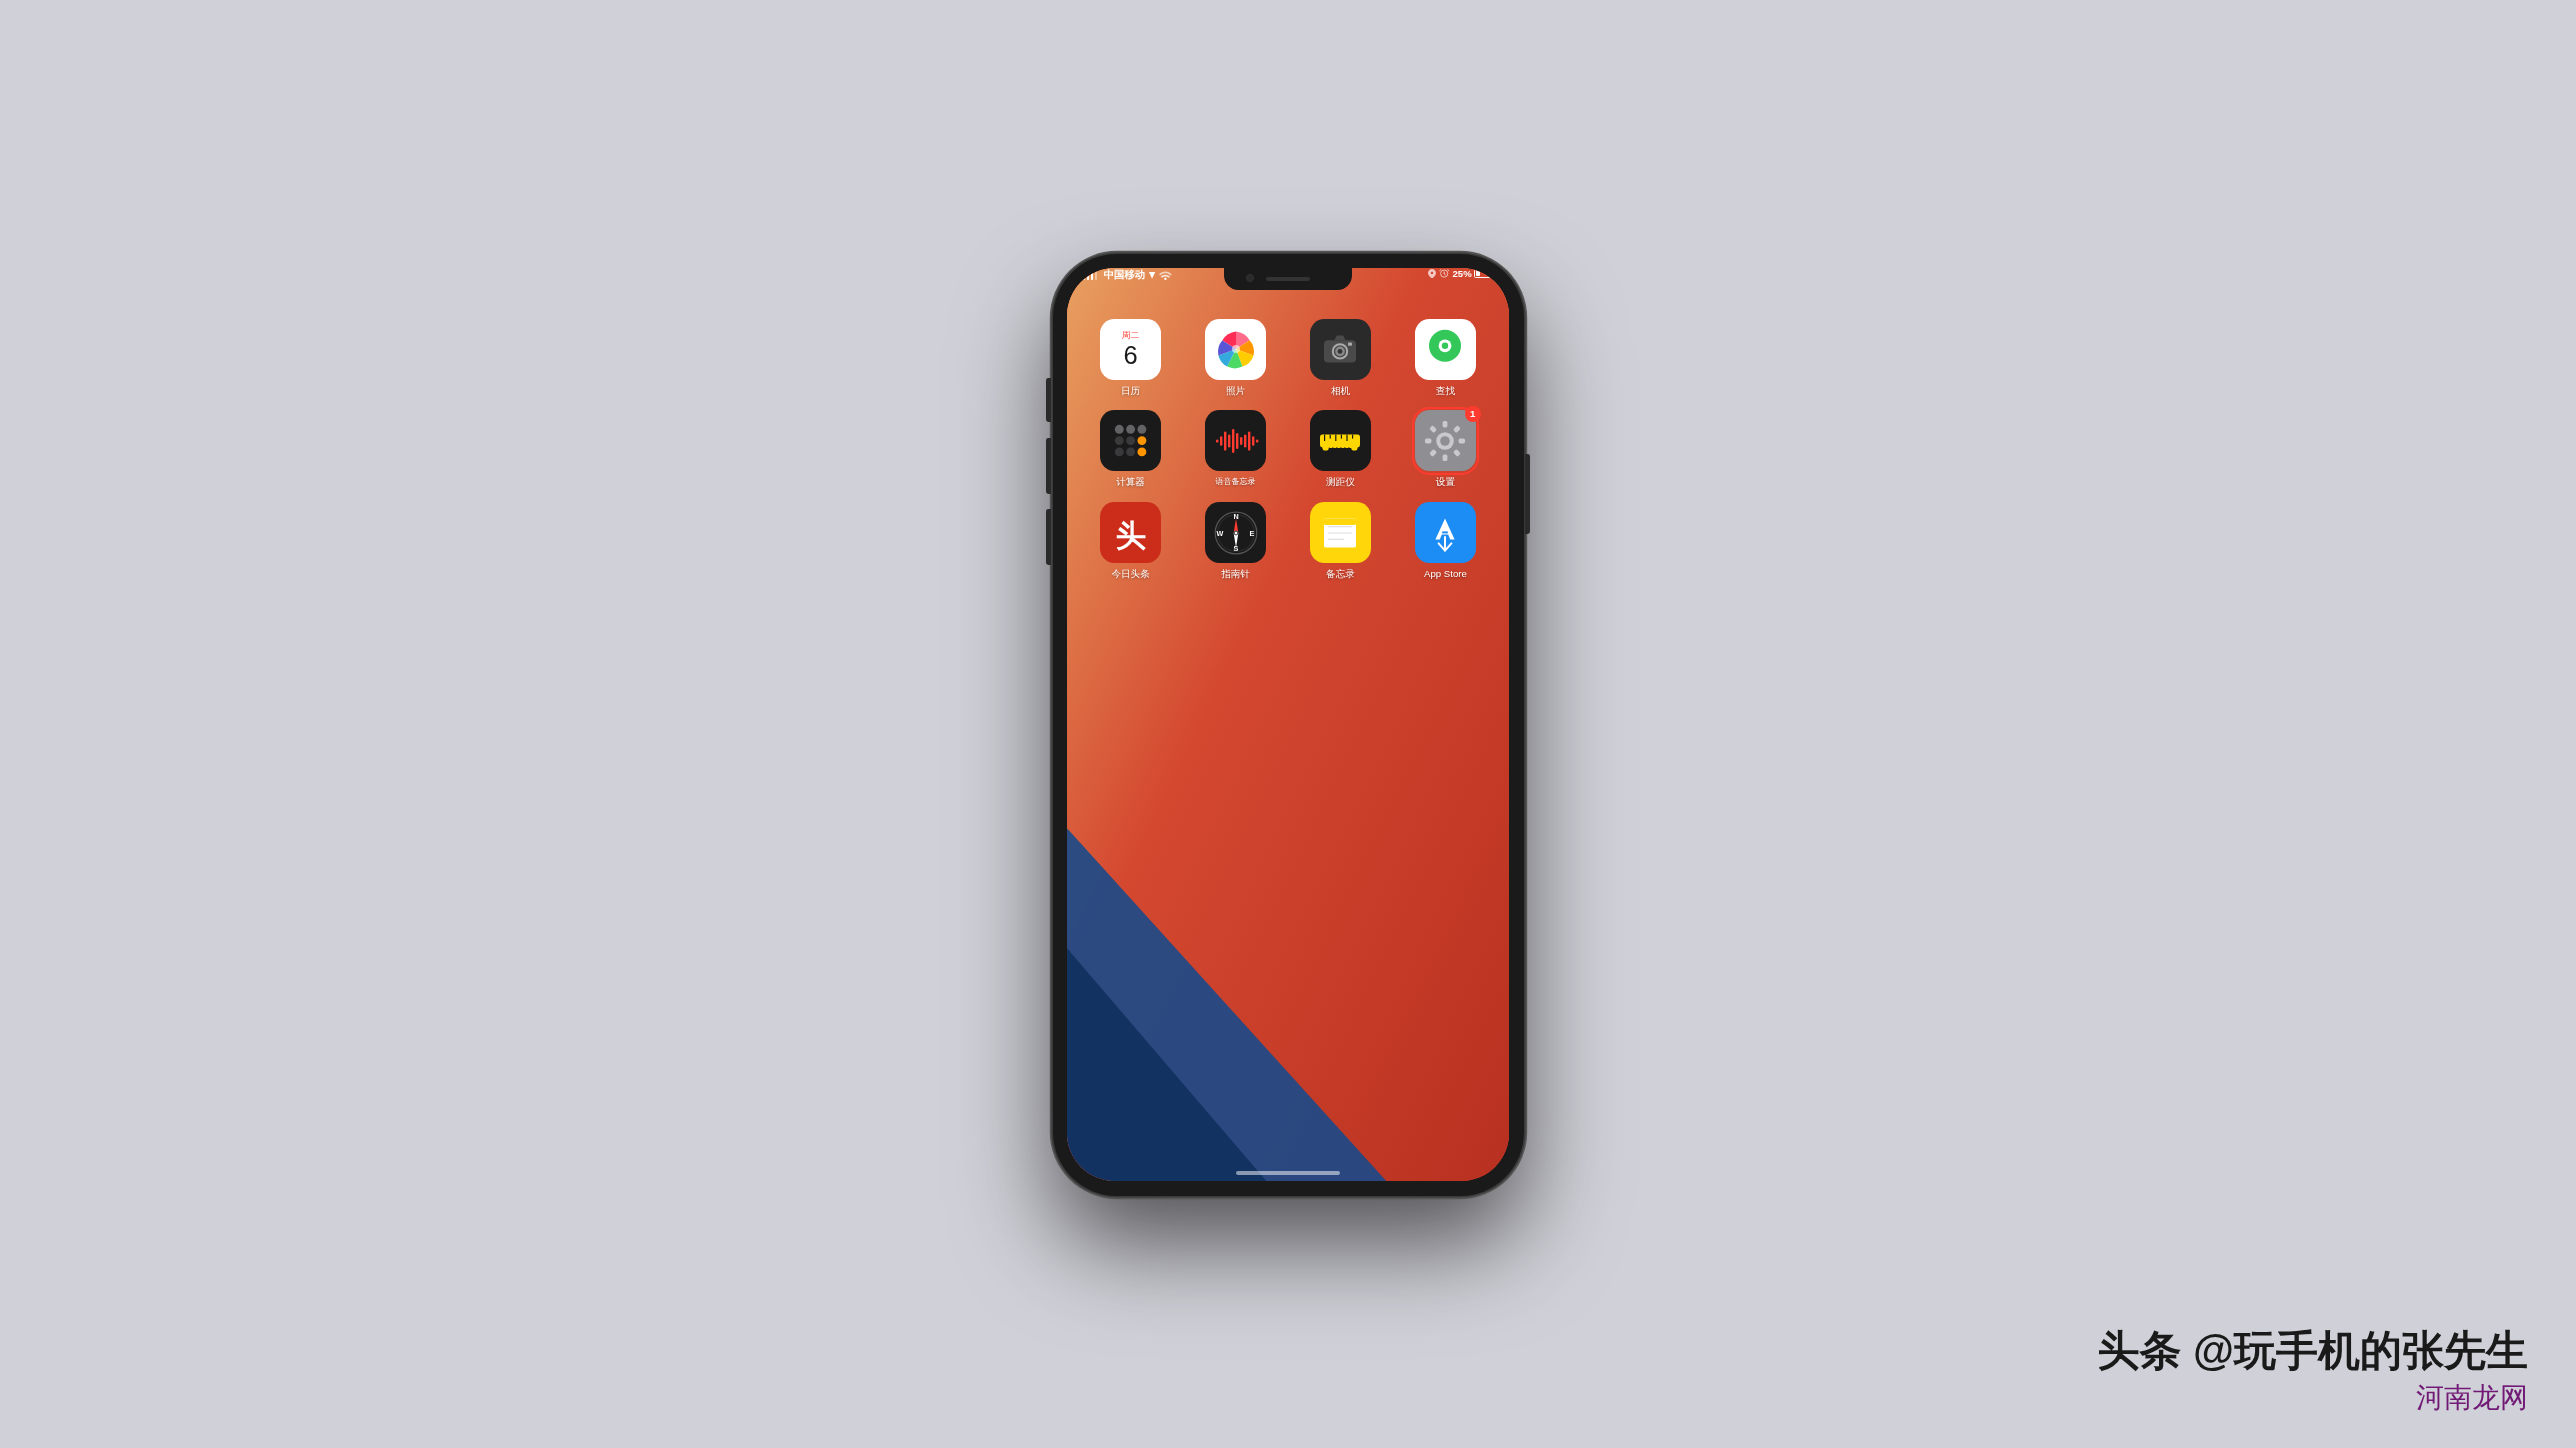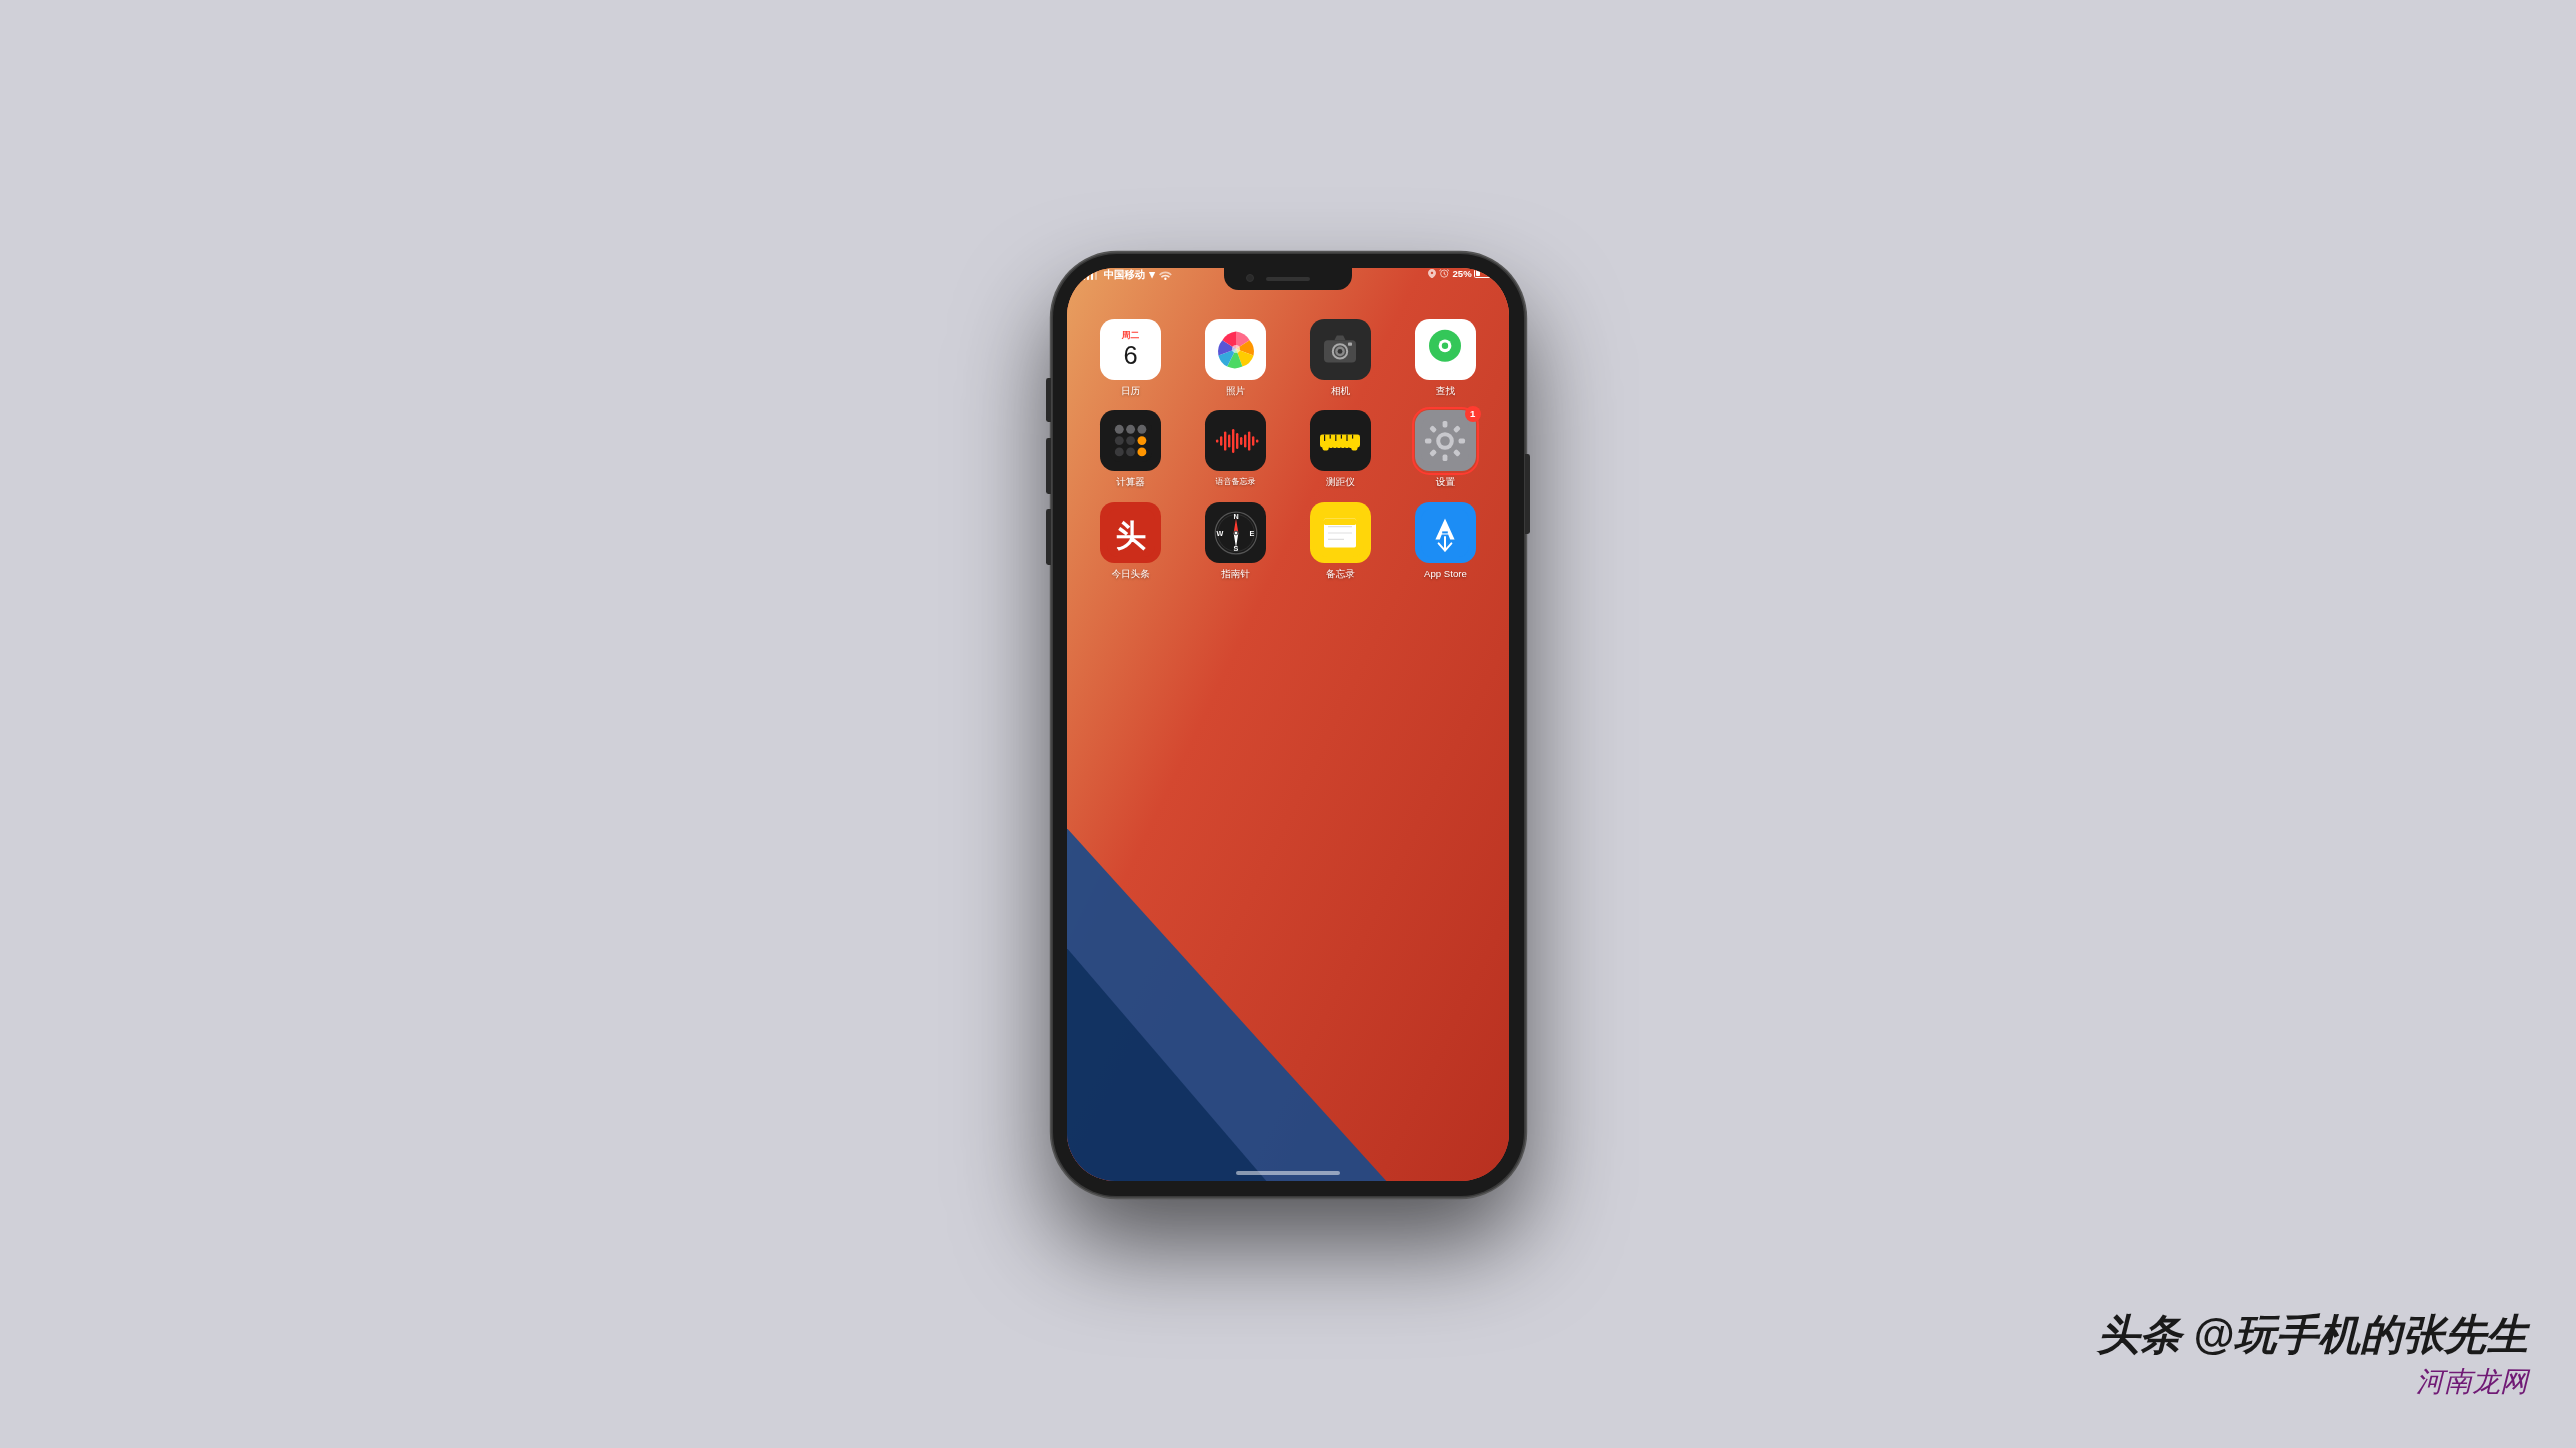--- a/index.html
+++ b/index.html
@@ -11,25 +11,24 @@
       align-items: center;
       justify-content: center;
       font-family: -apple-system, 'PingFang SC', 'Helvetica Neue', sans-serif;
       overflow: hidden;
       position: relative;
     }
 
     
     .watermark {
       position: absolute;
-      bottom: 48px;
+      bottom: 32px;
       right: 48px;
       text-align: right;
       z-index: 100;
-      font-style: italic;
     }
     .watermark-main {
       font-size: 42px;
       font-weight: 700;
       color: #1a1a1a;
     }
     .watermark-sub {
       font-size: 28px;
       color: #701a75;
       font-weight: 500;
@@ -402,21 +401,21 @@
         </div>
       </div>
     </div>
 
     <div class="home-screen">
       <div class="app-grid">
 
         <div class="app-item">
           <div class="app-icon-wrap">
             <div class="app-icon app-calendar" style="background:white;flex-direction:column;gap:1.6px;">
-              <div style="font-size:8.8px;color:#ff3b30;font-weight:700;text-align:center;width:100%;">周二</div>
+              <div style="font-size:8.8px;color:#ff3b30;font-weight:400;text-align:center;width:100%;">周二</div>
               <div style="font-size:25.5px;font-weight:200;color:#1a1a1a;text-align:center;line-height:1;">6</div>
             </div>
           </div>
           <span class="app-label">日历</span>
         </div>
 
         <div class="app-item">
           <div class="app-icon-wrap">
             <div class="app-icon" style="background:white;">
               <svg width="48" height="48" viewBox="0 0 60 60">

